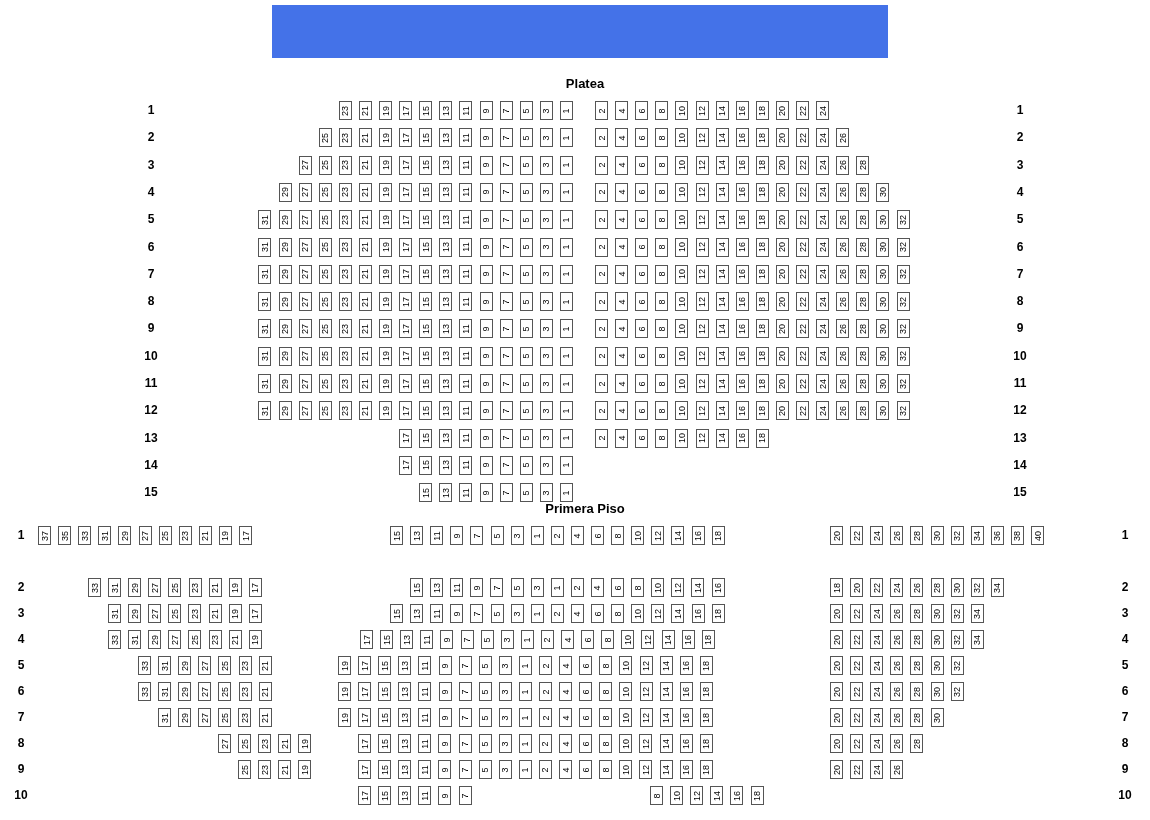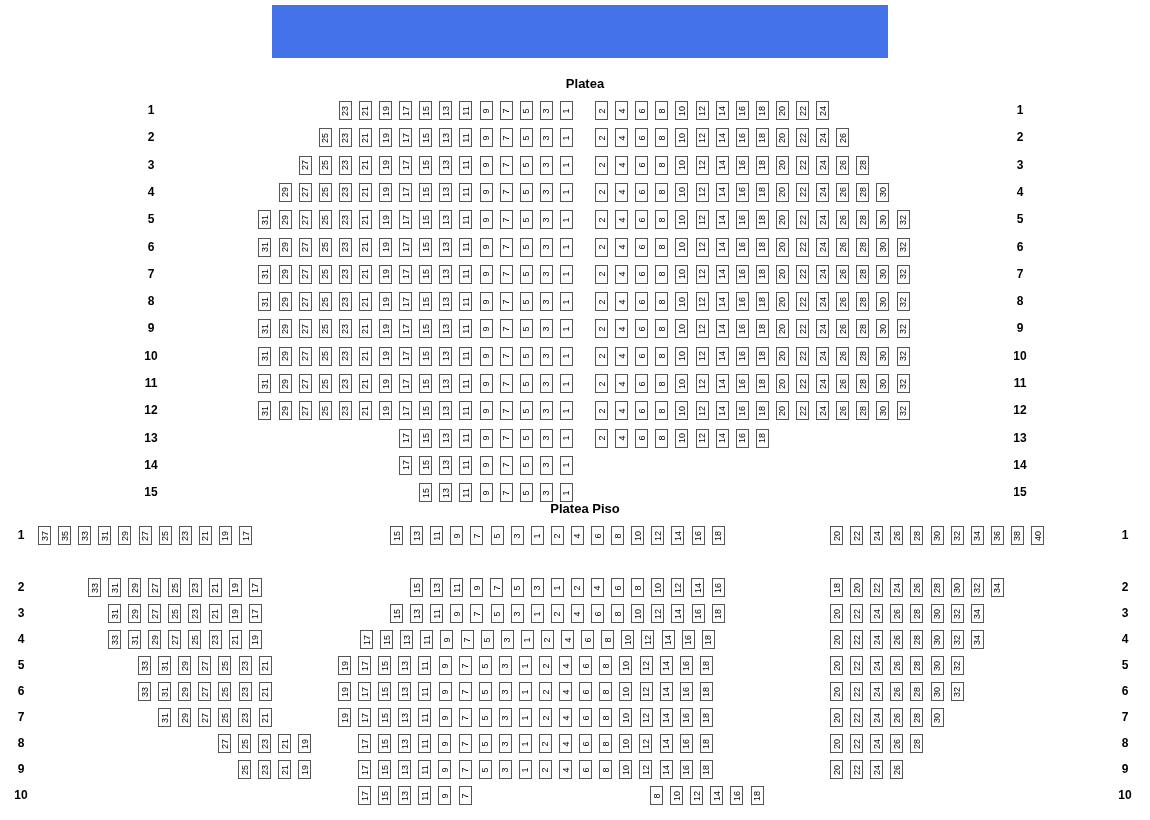--- a/index.html
+++ b/index.html
@@ -55,21 +55,21 @@
     color: #000;
     white-space: nowrap;
   }
 </style>
 </head>
 <body>
 
 <div id="stage" style="left: 272px; top: 5px; width: 616px; height: 53px; background: rgb(68, 114, 232);"></div>
 
 <div class="section-title" id="title-platea" style="left: 485px; top: 76px; width: 200px;">Platea</div>
-<div class="section-title" id="title-primera" style="left: 485px; top: 501px; width: 200px;">Platea Piso</div>
+<div class="section-title" id="title-primera" style="left: 485px; top: 501px; width: 200px;">Primera Piso</div>
 
 <div id="platea-layer">
     <div class="row-label" style="left: 131px; top: 103px; width: 40px;">1</div>
     <div class="row-label" style="left: 1000px; top: 103px; width: 40px;">1</div>
     <div class="seat" style="left: 338.8px; top: 101px;">
       <span>23</span>
     </div>
     <div class="seat" style="left: 358.9px; top: 101px;">
       <span>21</span>
     </div>

